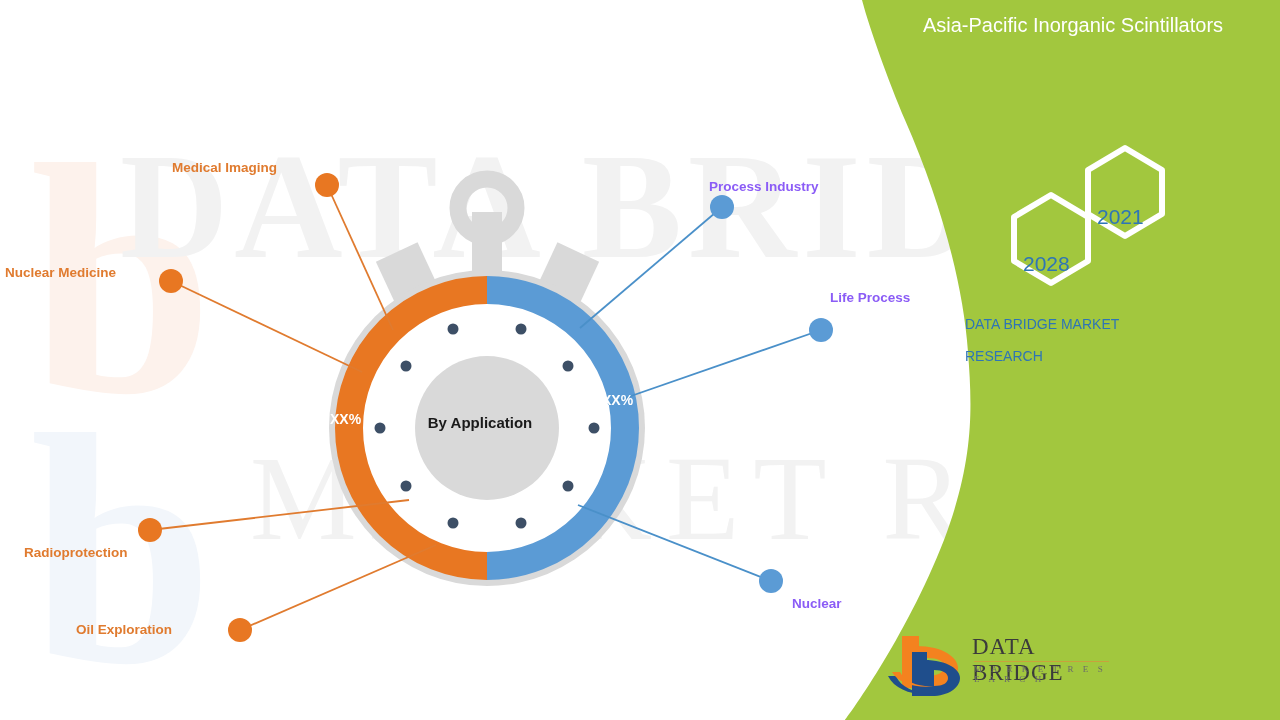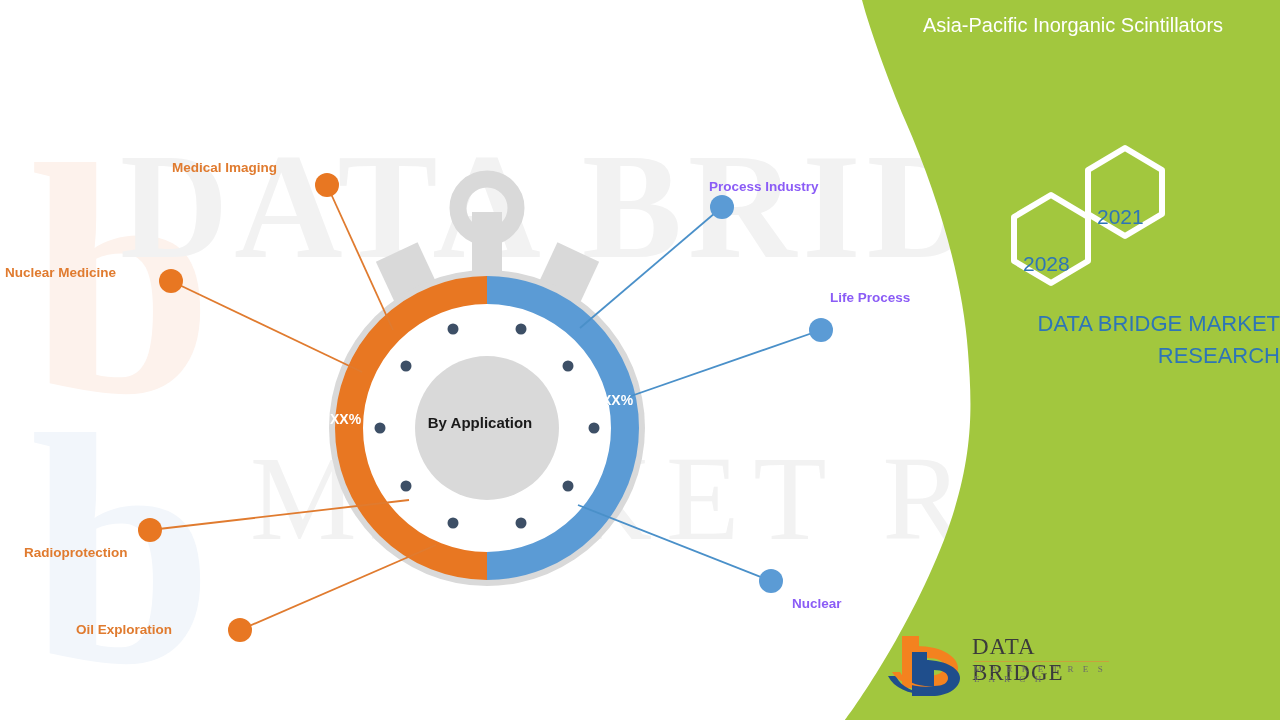--- a/index.html
+++ b/index.html
@@ -46,21 +46,21 @@
   }
 
   
   .green-panel{position:absolute;left:0;top:0;width:1280px;height:720px;}
   .panel-title{
     position:absolute;left:878px;top:10px;width:390px;
     text-align:center;color:#ffffff;font-size:20px;line-height:30px;
   }
   .dbmr-text{
     position:absolute;left:965px;top:308px;width:315px;
-    text-align:right;color:#2e75b6;font-size:22px;line-height:32px;
+    text-align:left;color:#2e75b6;font-size:14px;line-height:32px;
   }
   .hex-label{
     position:absolute;color:#2e75b6;font-size:21px;
     font-family:"Liberation Sans", sans-serif;
   }
   .hex-2021{left:1097px;top:173px;margin-top:32px;}
   .hex-2028{left:1023px;top:220px;margin-top:32px;}
 
   
   .logo-wrap{position:absolute;left:886px;top:630px;width:230px;height:70px;}

